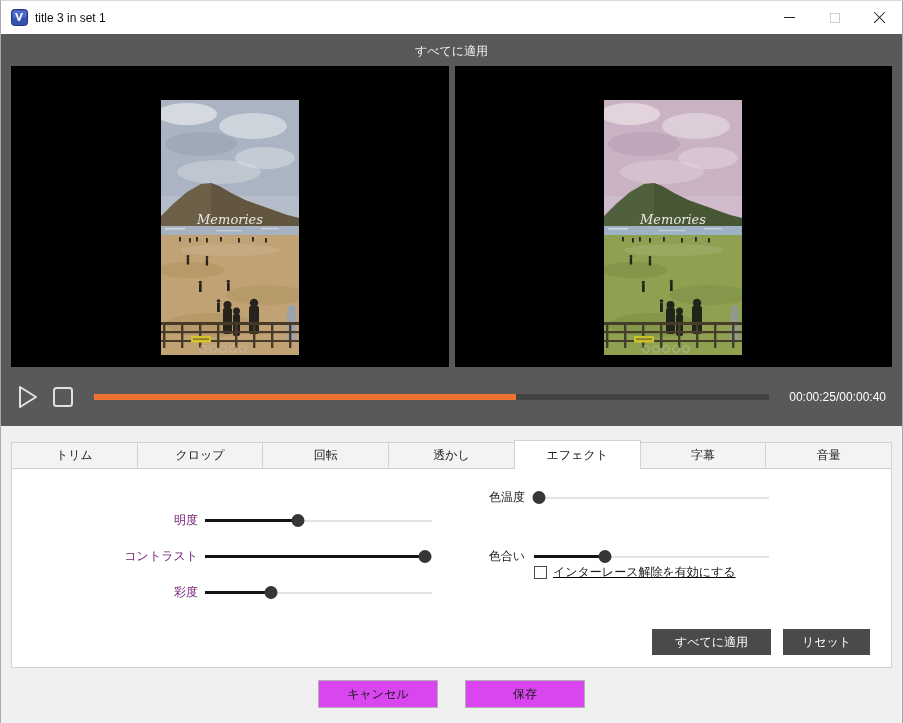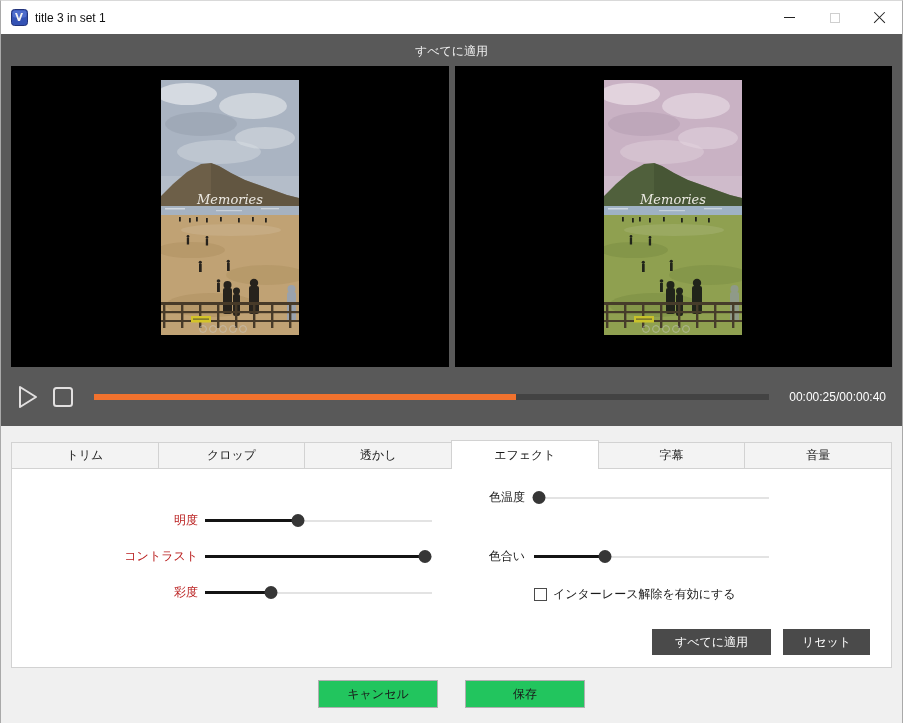--- a/index.html
+++ b/index.html
@@ -18,21 +18,21 @@
   .glyph-close { position:relative; width:13px; height:13px; }
   .glyph-close::before, .glyph-close::after { content:""; position:absolute; left:-1px; top:5.6px; width:15px; height:1.3px; background:#222; }
   .glyph-close::before { transform:rotate(45deg); }
   .glyph-close::after { transform:rotate(-45deg); }
 
   
   .dark-section { height:392px; background:#595959; flex:0 0 auto; display:flex; flex-direction:column; }
   .preview-labels { display:flex; gap:6px; padding:9px 10px 6px; }
   .preview-labels div { flex:1; text-align:center; color:#f2f2f2; font-size:12px; }
   .preview-row { display:flex; gap:6px; padding:0 10px; }
-  .preview-panel { flex:1; height:301px; background:#000; display:flex; justify-content:center; padding-top:14px; }
+  .preview-panel { flex:1; height:301px; background:#000; display:flex; justify-content:center; padding-top:34px; }
   .scene { display:block; }
   .controls-row { height:74px; display:flex; align-items:center; padding:0 16px 0 14px; }
   .ctrl-btn { width:26px; height:26px; display:flex; align-items:center; justify-content:center; cursor:pointer; }
   .ctrl-btn + .ctrl-btn { margin-left:9px; }
   .progress-track { flex:1; height:6px; background:#434343; margin:0 0 0 18px; position:relative; cursor:pointer; }
   .progress-fill { height:6px; width:var(--pct,0%); }
   .time-text { color:#fff; font-size:12px; margin-left:20px; white-space:nowrap; }
 
   
   .light-section { flex:1; background:#f0f0f0; display:flex; flex-direction:column; }
@@ -41,35 +41,35 @@
   .tab:last-child { border-right:1px solid #d2d2d2; }
   .tab.active { height:29px; background:#fff; margin-bottom:-1px; border-right:1px solid #d2d2d2; }
   .tab.active + .tab { border-left:none; }
   .tab-panel { margin:0 10px; height:200px; background:#fff; border:1px solid #d2d2d2; position:relative; z-index:1; }
 
   .effects-grid { display:flex; }
   .col-left { margin-left:90px; width:330px; }
   .col-right { margin-left:43px; width:294px; }
   .slider-row { height:15px; display:flex; align-items:center; margin-top:21px; }
   .slider-row.first { margin-top:44px; }
-  .lbl-l { width:96px; text-align:right; font-size:12px; color:#b91c1c; margin-right:7px; }
+  .lbl-l { width:96px; text-align:right; font-size:12px; color:#701a75; margin-right:7px; }
   .lbl-r { width:50px; text-align:right; font-size:12px; color:#1a1a1a; margin-right:9px; }
   .slider { position:relative; height:15px; flex:1; cursor:pointer; }
   .slider .rail { position:absolute; top:6.5px; left:0; right:0; height:2px; background:#e3e3e3; }
   .slider .fill { position:absolute; top:6px; left:0; height:3px; background:#141414; width:var(--pct,0%); }
   .slider .handle { position:absolute; top:1px; left:var(--pct,0%); transform:translateX(-50%); width:13px; height:13px; border-radius:50%; background:#363636; }
-  .checkbox-row { display:flex; align-items:center; margin-top:22px; margin-left:59px; }
+  .checkbox-row { display:flex; align-items:center; margin-left:59px;text-decoration:underline; }
   .checkbox-row input { appearance:none; width:13px; height:13px; border:1px solid #4a4a4a; background:#fff; margin:0 6px 0 0; cursor:pointer; }
   .action-row { position:absolute; right:21px; top:160px; display:flex; gap:12px; }
   .dark-btn { height:26px; background:#4a4a4a; color:#fff; font-size:12px; border:none; display:flex; align-items:center; justify-content:center; cursor:pointer; font-family:"Liberation Sans",sans-serif; }
   .btn-apply { width:119px; }
   .btn-reset { width:87px; }
 
   .footer { height:55px; display:flex; justify-content:center; gap:27px; padding-top:12px; }
-  .light-btn { width:120px; height:28px; background:#22c55e; border:1px solid #b0b0b0; font-size:12px; color:#1a1a1a; cursor:pointer; font-family:"Liberation Sans",sans-serif; }
+  .light-btn { width:120px; height:28px; background:#d946ef; border:1px solid #b0b0b0; font-size:12px; color:#1a1a1a; cursor:pointer; font-family:"Liberation Sans",sans-serif; }
 
   .memories { font-family:"DejaVu Serif", serif; font-style:italic; }
 </style>
 </head>
 <body>
 
 <div class="window">
 
   <div class="titlebar">
     <svg class="app-icon" viewBox="0 0 17 17">
@@ -258,20 +258,21 @@
         <div class="progress-fill" style="background-color: rgb(241, 114, 46);"></div>
       </div>
       <span class="time-text">00:00:25/00:00:40</span>
     </div>
   </div>
 
   <div class="light-section">
     <div class="tabs">
       <div class="tab">トリム</div>
       <div class="tab">クロップ</div>
+      <div class="tab">回転</div>
       <div class="tab">透かし</div>
       <div class="tab active">エフェクト</div>
       <div class="tab">字幕</div>
       <div class="tab">音量</div>
     </div>
     <div class="tab-panel">
       <div class="effects-grid">
         <div class="col-left">
           <div class="slider-row first">
             <span class="lbl-l">明度</span>

